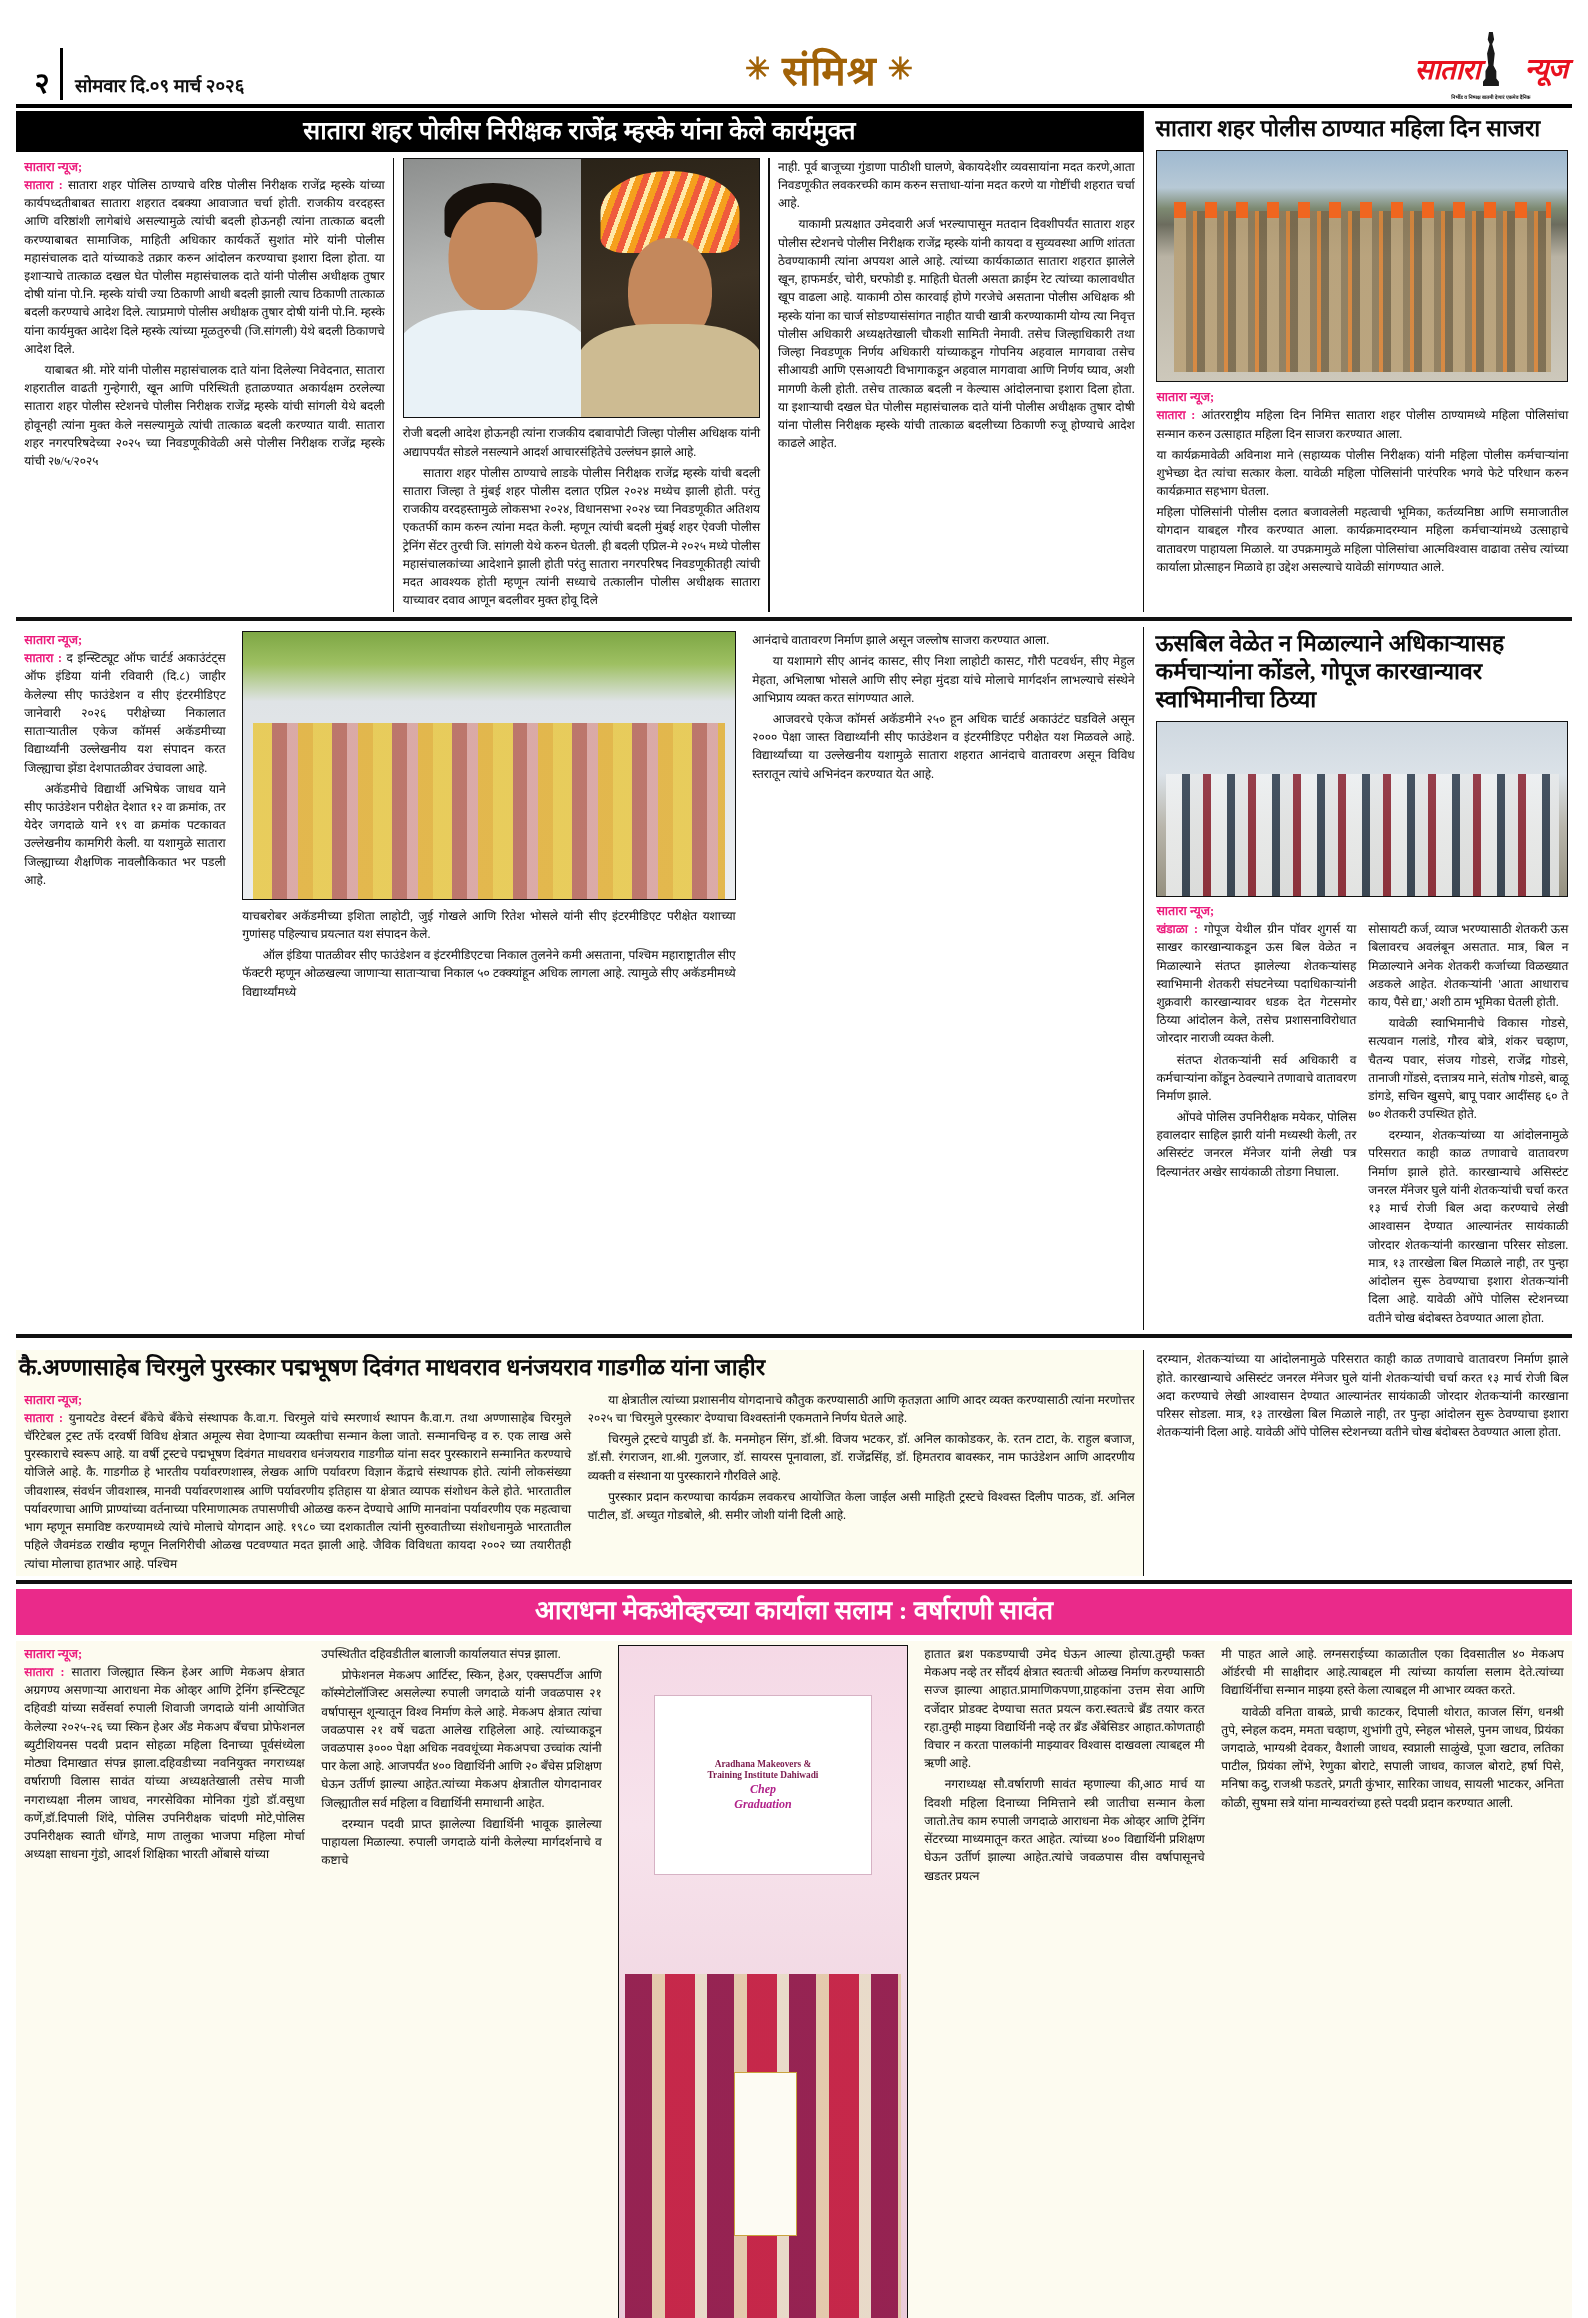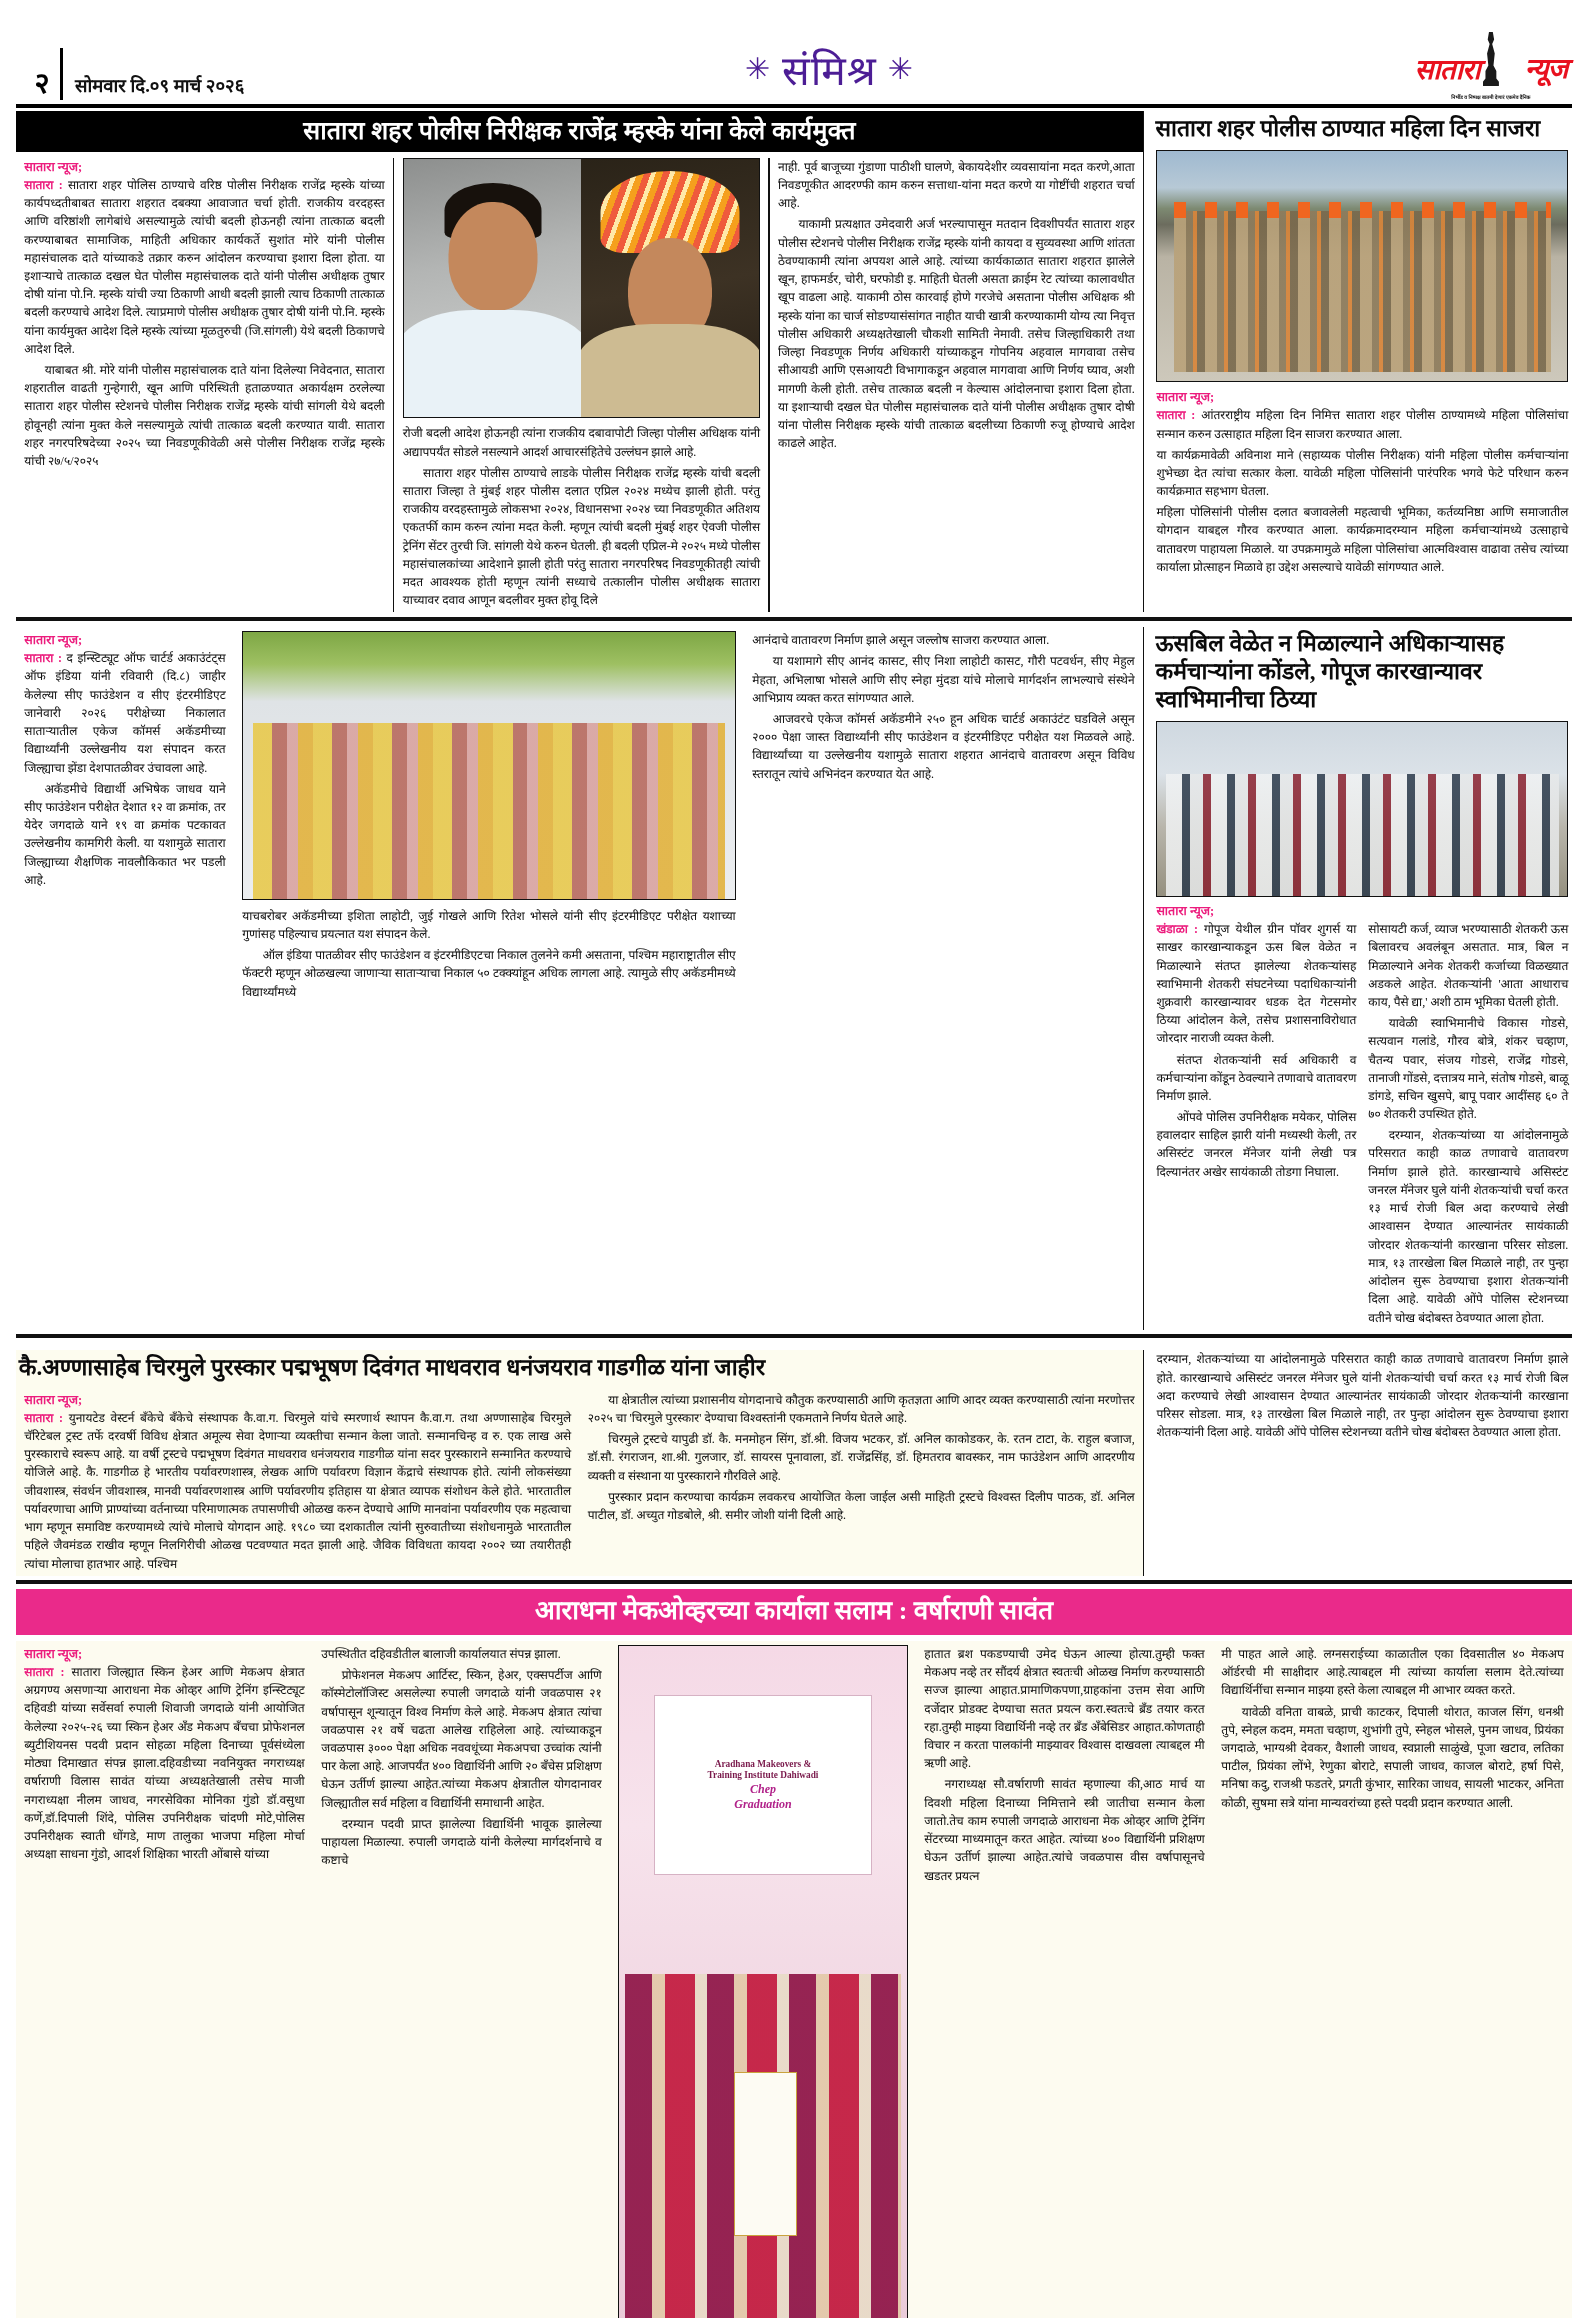--- a/index.html
+++ b/index.html
@@ -43,24 +43,24 @@
     font-size: 18.5px;
     font-weight: 600;
     padding: 0 0 4.6px 12px;
     color: #111;
     white-space: nowrap;
   }
   .paper-title {
     flex: 1;
     text-align: center;
     font-size: 41px;
-    font-weight: normal;
+    font-weight: bold;
     letter-spacing: 0.9px;
     padding-bottom: 4.6px;
-    color: #4c1d95;
+    color: #a16207;
   }
   .paper-title .star { font-size: 30px; vertical-align: 6.5px; }
   .brand-logo {
     width: 153px;
     height: 70px;
     position: relative;
     margin-right: 4.6px;
     margin-bottom: 1.9px;
   }
   .brand-logo .bl-word {
@@ -325,21 +325,21 @@
               </div>
             </div>
           </div>
           <p class="body">रोजी बदली आदेश होऊनही त्यांना राजकीय दबावापोटी जिल्हा पोलीस अधिक्षक यांनी अद्यापपर्यंत सोडले नसल्याने आदर्श आचारसंहितेचे उल्लंघन झाले आहे.</p>
           <p class="body indent">सातारा शहर पोलीस ठाण्याचे लाडके पोलीस निरीक्षक राजेंद्र म्हस्के यांची बदली सातारा जिल्हा ते मुंबई शहर पोलीस दलात एप्रिल २०२४ मध्येच झाली होती. परंतु राजकीय वरदहस्तामुळे लोकसभा २०२४, विधानसभा २०२४ च्या निवडणूकीत अतिशय एकतर्फी काम करुन त्यांना मदत केली. म्हणून त्यांची बदली मुंबई शहर ऐवजी पोलीस ट्रेनिंग सेंटर तुरची जि. सांगली येथे करुन घेतली. ही बदली एप्रिल-मे २०२५ मध्ये पोलीस महासंचालकांच्या आदेशाने झाली होती परंतु सातारा नगरपरिषद निवडणूकीतही त्यांची मदत आवश्यक होती म्हणून त्यांनी सध्याचे तत्कालीन पोलीस अधीक्षक सातारा याच्यावर दवाव आणून बदलीवर मुक्त होवू दिले</p>
         </div>
 
         <div class="vdiv"></div>
 
         <div class="col" style="flex:1;">
-          <p class="body">नाही. पूर्व बाजूच्या गुंडाणा पाठीशी घालणे, बेकायदेशीर व्यवसायांना मदत करणे,आता निवडणूकीत आदरण्फी काम करुन सत्ताधा-यांना मदत करणे या गोष्टींची शहरात चर्चा आहे.</p>
+          <p class="body">नाही. पूर्व बाजूच्या गुंडाणा पाठीशी घालणे, बेकायदेशीर व्यवसायांना मदत करणे,आता निवडणूकीत लवकरच्फी काम करुन सत्ताधा-यांना मदत करणे या गोष्टींची शहरात चर्चा आहे.</p>
           <p class="body indent">याकामी प्रत्यक्षात उमेदवारी अर्ज भरल्यापासून मतदान दिवशीपर्यंत सातारा शहर पोलीस स्टेशनचे पोलीस निरीक्षक राजेंद्र म्हस्के यांनी कायदा व सुव्यवस्था आणि शांतता ठेवण्याकामी त्यांना अपयश आले आहे. त्यांच्या कार्यकाळात सातारा शहरात झालेले खून, हाफमर्डर, चोरी, घरफोडी इ. माहिती घेतली असता क्राईम रेट त्यांच्या कालावधीत खूप वाढला आहे. याकामी ठोस कारवाई होणे गरजेचे असताना पोलीस अधिक्षक श्री म्हस्के यांना का चार्ज सोडण्यासंसांगत नाहीत याची खात्री करण्याकामी योग्य त्या निवृत्त पोलीस अधिकारी अध्यक्षतेखाली चौकशी सामिती नेमावी. तसेच जिल्हाधिकारी तथा जिल्हा निवडणूक निर्णय अधिकारी यांच्याकडून गोपनिय अहवाल मागवावा तसेच सीआयडी आणि एसआयटी विभागाकडून अहवाल मागवावा आणि निर्णय घ्याव, अशी मागणी केली होती. तसेच तात्काळ बदली न केल्यास आंदोलनाचा इशारा दिला होता. या इशाऱ्याची दखल घेत पोलीस महासंचालक दाते यांनी पोलीस अधीक्षक तुषार दोषी यांना पोलीस निरीक्षक म्हस्के यांची तात्काळ बदलीच्या ठिकाणी रुजू होण्याचे आदेश काढले आहेत.</p>
         </div>
       </div>
     </div>
 
     <div class="vdiv"></div>
 
     <div class="zone-right">
       <div class="blackhead">सातारा शहर पोलीस ठाण्यात महिला दिन साजरा</div>
       <div class="photo" style="height:232px;margin:2.8px 3.7px 6.5px 3.7px;">

